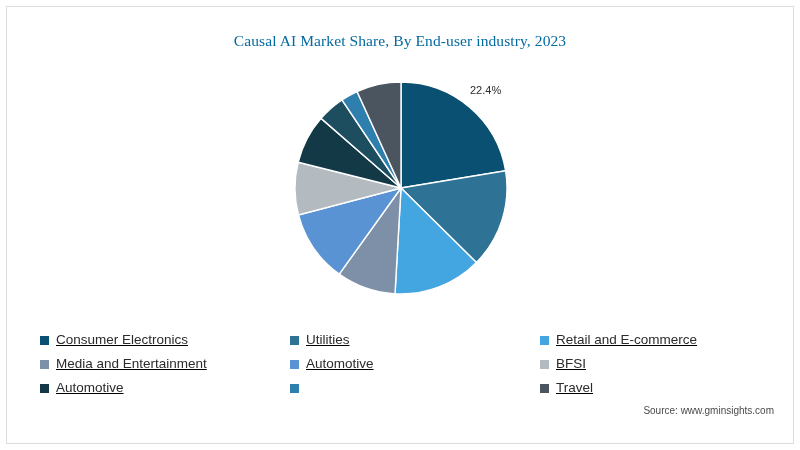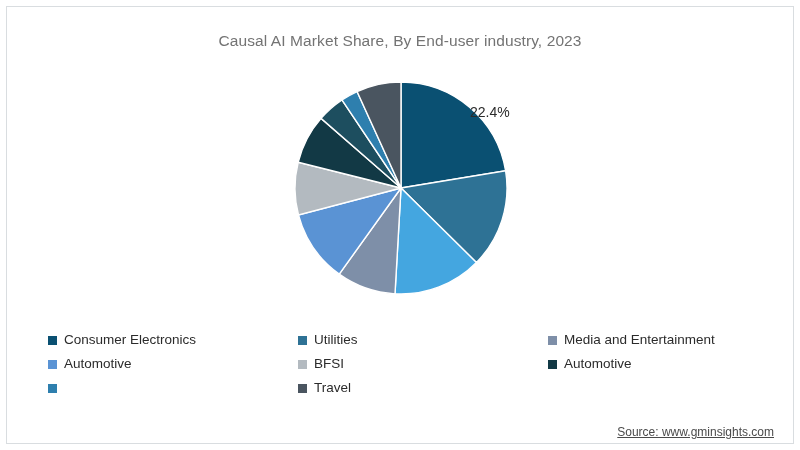--- a/index.html
+++ b/index.html
@@ -30,55 +30,55 @@
     box-sizing: border-box;
     pointer-events: none;
   }
   .chart-title {
     position: absolute;
     left: 0;
     top: 32px;
     width: 800px;
     text-align: center;
     font-size: 15.5px;
-    color: #737373;
+    color: #0369a1;
     letter-spacing: 0.1px;
-    font-family: Liberation Sans, sans-serif;
+    font-family: Liberation Serif, serif;
   }
   .pie-wrap {
     position: absolute;
     left: 283px;
     top: 82px;
     width: 236px;
     height: 212px;
   }
   .pie-svg {
     display: block;
     width: 236px;
     height: 212px;
     overflow: visible;
   }
   .callout {
     position: absolute;
     left: 470px;
     top: 84px;
-    font-size: 14px;
+    font-size: 11px;
     color: #2b2b2b;
     white-space: nowrap;
-    margin-top: 20px;
   }
   .legend {
     position: absolute;
-    left: 48px;
+    left: 40px;
     top: 328px;
     width: 716px;
     display: grid;
     grid-template-columns: 250px 250px 216px;
     grid-auto-rows: 24px;
     align-items: center;
+    text-decoration: underline;
   }
   .legend-item {
     display: flex;
     align-items: center;
     gap: 7px;
     line-height: 1;
   }
   .swatch {
     width: 9px;
     height: 9px;
@@ -86,25 +86,24 @@
     display: inline-block;
   }
   .legend-label {
     font-size: 13.5px;
     color: #2b2b2b;
     white-space: nowrap;
   }
   .source {
     position: absolute;
     right: 26px;
-    top: 425px;
-    font-size: 12px;
+    top: 405px;
+    font-size: 10px;
     color: #4a4a4a;
     white-space: nowrap;
-    text-decoration: underline;
   }
 </style>
 </head>
 <body>
 
 <div id="canvas">
 
   <div class="frame"></div>
 
   <div class="chart-title">Causal AI Market Share, By End-user industry, 2023</div>
@@ -131,20 +130,24 @@
   <div class="legend" id="legend">
       <div class="legend-item">
         <span class="swatch" style="background: rgb(10, 80, 114);"></span>
         <span class="legend-label">Consumer Electronics</span>
       </div>
       <div class="legend-item">
         <span class="swatch" style="background: rgb(46, 114, 149);"></span>
         <span class="legend-label">Utilities</span>
       </div>
       <div class="legend-item">
+        <span class="swatch" style="background: rgb(68, 166, 224);"></span>
+        <span class="legend-label">Retail and E-commerce</span>
+      </div>
+      <div class="legend-item">
         <span class="swatch" style="background: rgb(126, 143, 168);"></span>
         <span class="legend-label">Media and Entertainment</span>
       </div>
       <div class="legend-item">
         <span class="swatch" style="background: rgb(90, 147, 212);"></span>
         <span class="legend-label">Automotive</span>
       </div>
       <div class="legend-item">
         <span class="swatch" style="background: rgb(179, 186, 192);"></span>
         <span class="legend-label">BFSI</span>

